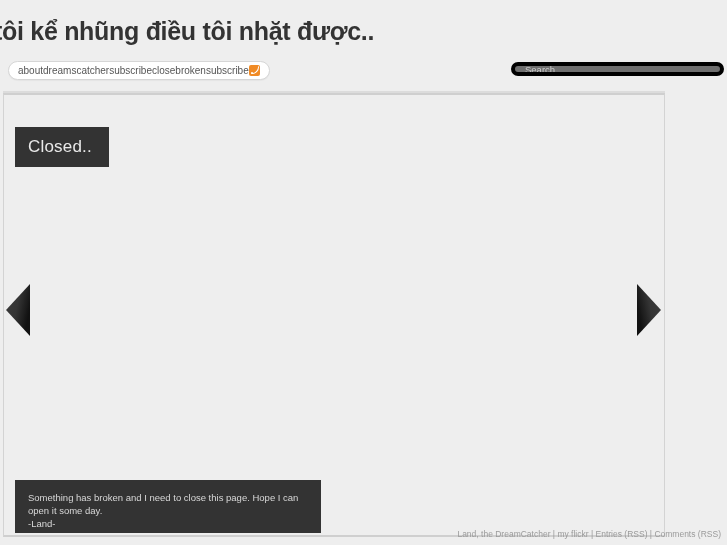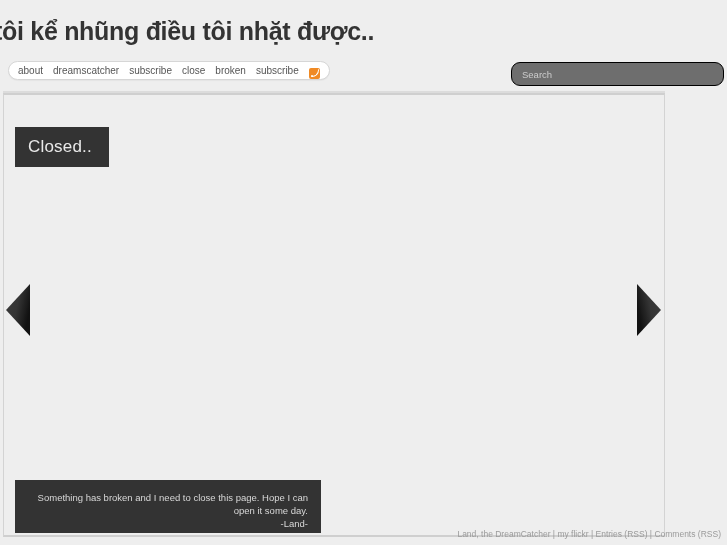--- a/index.html
+++ b/index.html
@@ -41,23 +41,22 @@
   
   #nav-bar {
     position: absolute;
     left: 8px;
     top: 61px;
     height: 19px;
     background: #ffffff;
     border: 1px solid #d6d6d6;
     border-radius: 10px;
     display: flex;
-    align-items: flex-end;
+    align-items: center;
     padding: 0 9px;
-    gap: 10px;
     box-shadow: 0 1px 1px rgba(0,0,0,0.04);
   }
 
   .nav-item {
     font-size: 10px;
     color: #555555;
     text-decoration: none;
     white-space: nowrap;
     line-height: 17px;
     cursor: pointer;
@@ -95,23 +94,23 @@
     border-radius: 0 0 7px 0;
     transform: rotate(0deg);
   }
 
   
   #search-input {
     position: absolute;
     right: 3px;
     top: 62px;
     width: 213px;
-    height: 24px;
+    height: 14px;
     background: #6e6e6e;
-    border: 1px solid #000000;
+    border: 4px solid #000000;
     border-radius: 9px;
     color: #d8d8d8;
     font-family: "Liberation Sans", sans-serif;
     font-size: 9.5px;
     padding: 0 10px;
     outline: none;
   }
   #search-input::placeholder { color: #cccccc; }
 
   
@@ -175,21 +174,20 @@
     width: 306px;
     height: 53px;
     background: #333333;
     padding: 11px 13px 0 13px;
   }
   #note-text {
     color: #d8d8d8;
     font-size: 9.5px;
     line-height: 13px;
     white-space: pre-line;
-    text-align: right;
   }
 
   
   #footer {
     position: absolute;
     left: 0;
     right: 0;
     bottom: 0;
     height: 16px;
     overflow: hidden;

